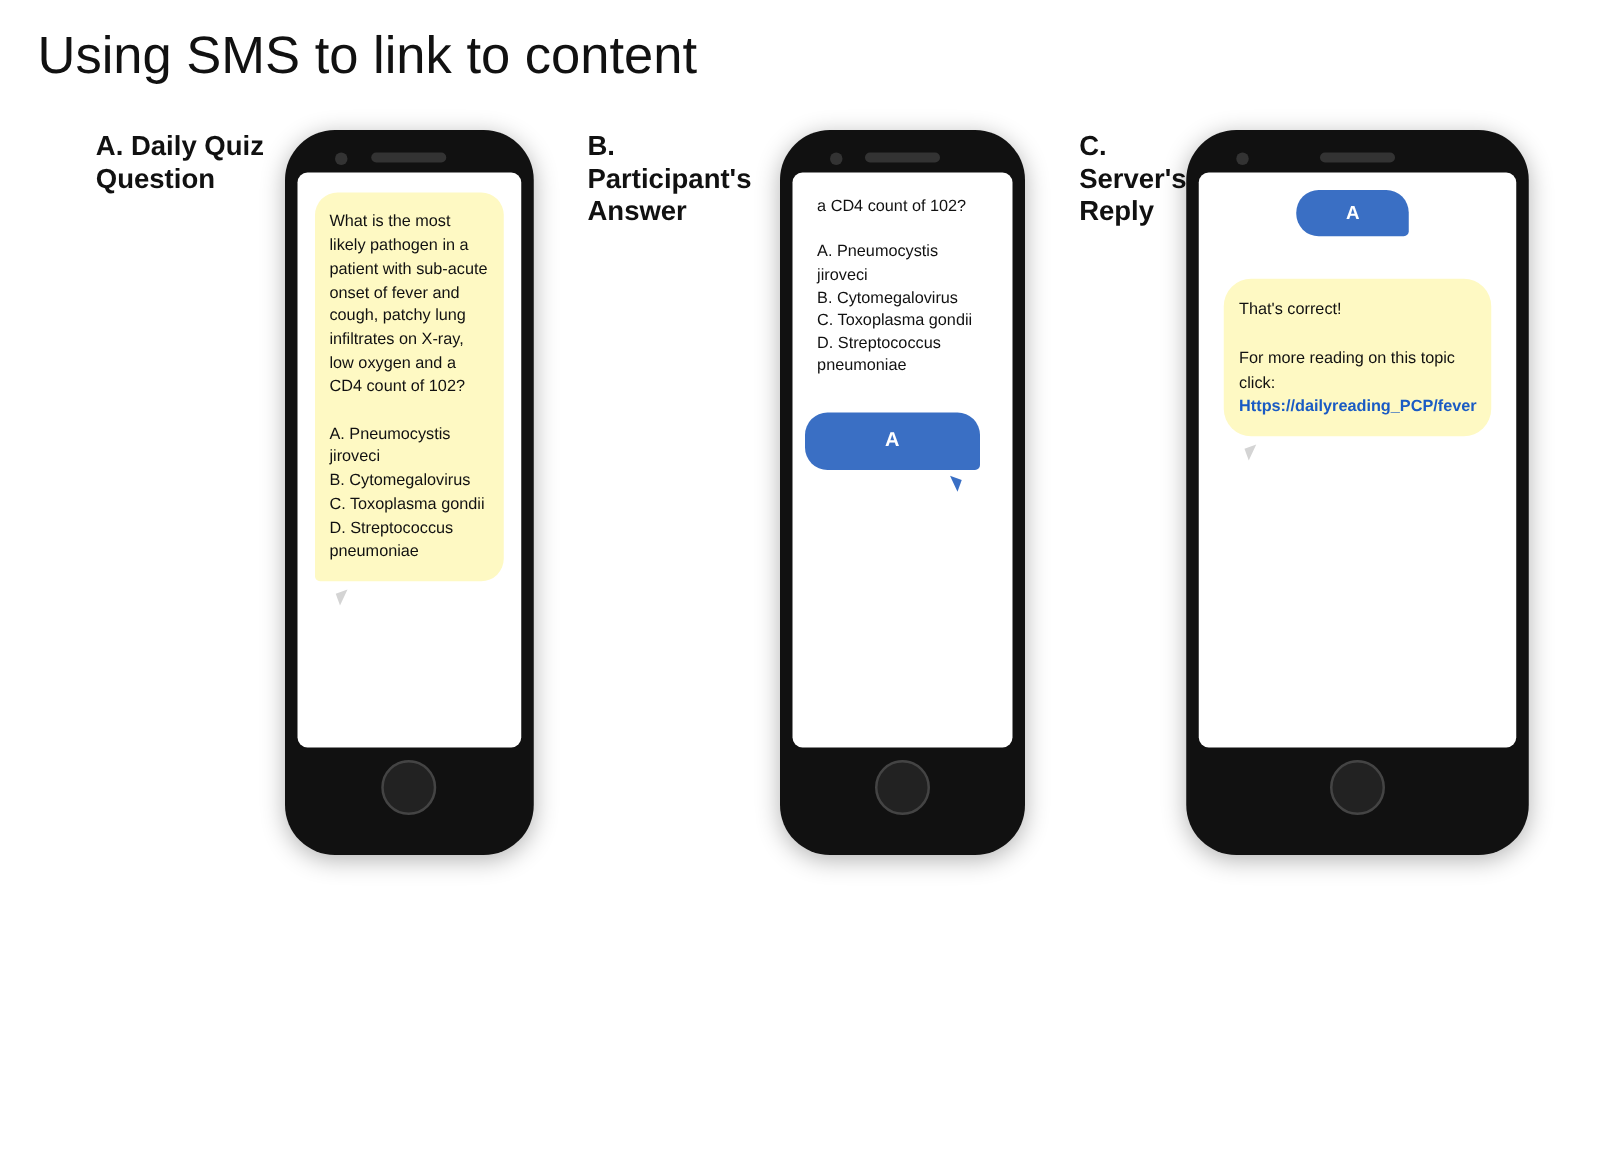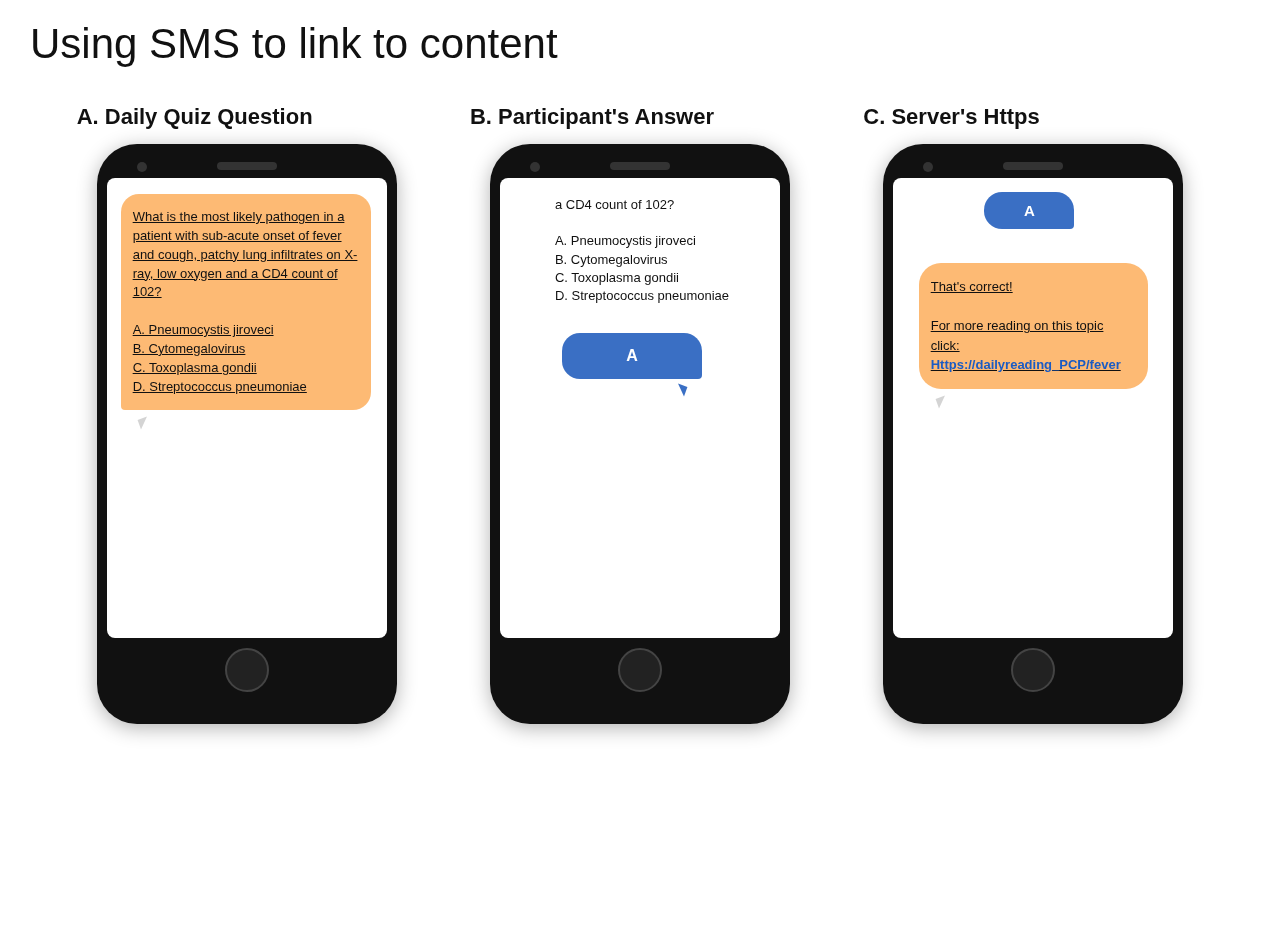--- a/index.html
+++ b/index.html
@@ -20,21 +20,21 @@
 
     .phones-container {
       display: flex;
       justify-content: space-around;
       align-items: flex-start;
       padding: 0 20px;
     }
 
     .phone-section {
       display: flex;
-      flex-direction: column;
+      flex-direction: row;
       align-items: center;
       width: 360px;
     }
 
     .section-label {
       font-size: 22px;
       font-weight: 600;
       color: #111;
       margin-bottom: 14px;
       align-self: flex-start;
@@ -96,30 +96,29 @@
     .home-button {
       width: 44px;
       height: 44px;
       border-radius: 50%;
       background: #222;
       border: 2px solid #444;
     }
 
     
     .bubble-left {
-      background: #fdba74;
+      background: #fef9c3;
       border-radius: 18px 18px 18px 4px;
       padding: 14px 12px;
       font-size: 13px;
       line-height: 1.45;
       color: #111;
       position: relative;
       margin: 6px 6px 6px 6px;
       max-width: 95%;
-      text-decoration: underline;
     }
 
     .bubble-left::after {
       content: '';
       position: absolute;
       bottom: -18px;
       left: 18px;
       border: 10px solid transparent;
       border-top-color: #d4d4d4;
       border-bottom: none;
@@ -237,21 +236,21 @@
           </div>
         </div>
       </div>
       <div class="phone-bottom">
         <div class="home-button"></div>
       </div>
     </div>
   </div>
 
   <div class="phone-section">
-    <div class="section-label">C. Server's Https</div>
+    <div class="section-label">C. Server's Reply</div>
     <div class="phone-frame">
       <div class="phone-top">
         <div class="phone-camera"></div>
         <div class="phone-speaker"></div>
       </div>
       <div class="phone-screen">
         <div class="screen-content">
 
           <div style="display:flex; justify-content:flex-end; padding-right:8px; margin-top:4px;">
             <div style="background:#3a6fc4; border-radius:18px 18px 4px 18px; padding:10px 22px; color:#fff; font-size:15px; font-weight:600; width:90px; text-align:center;">

